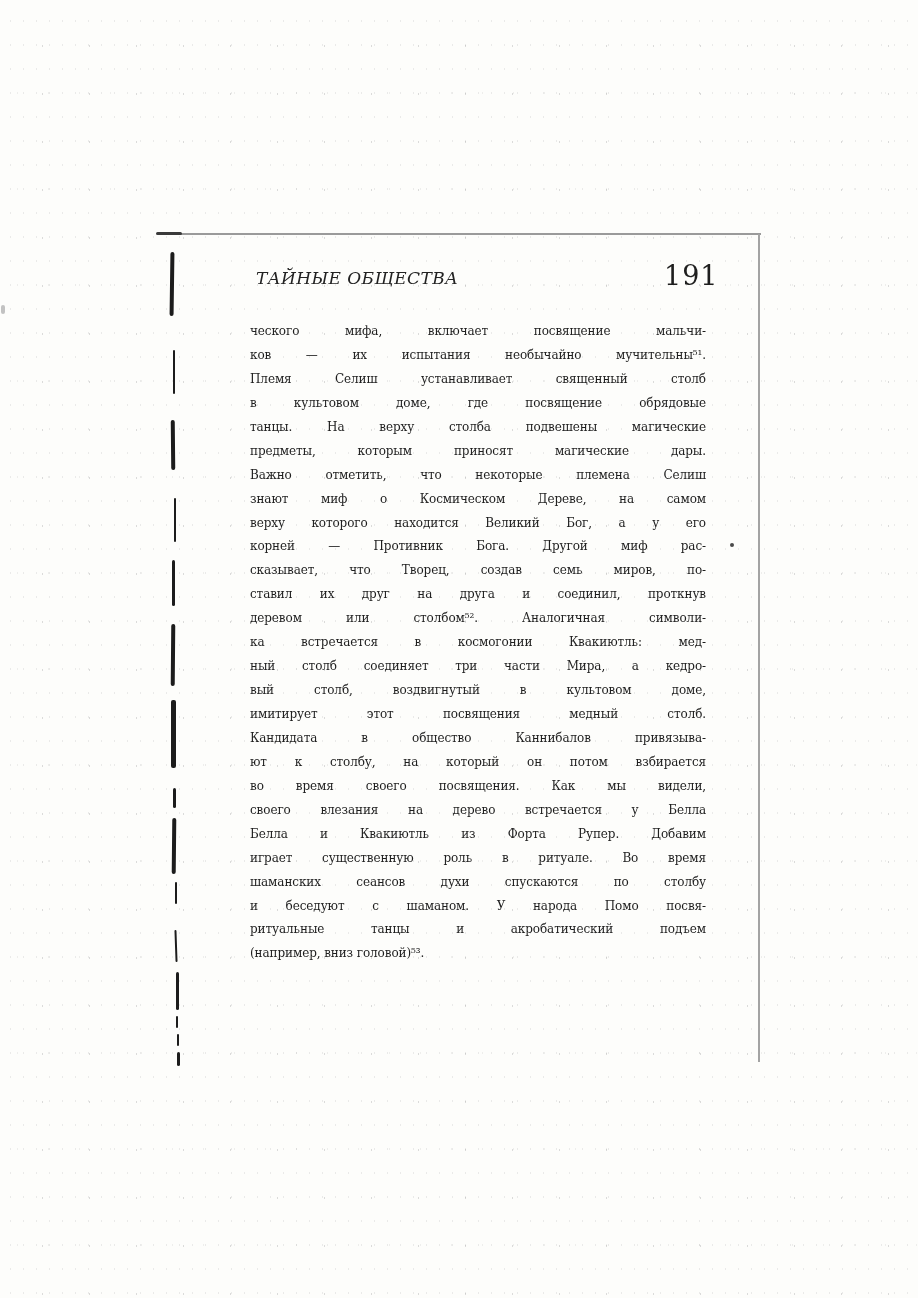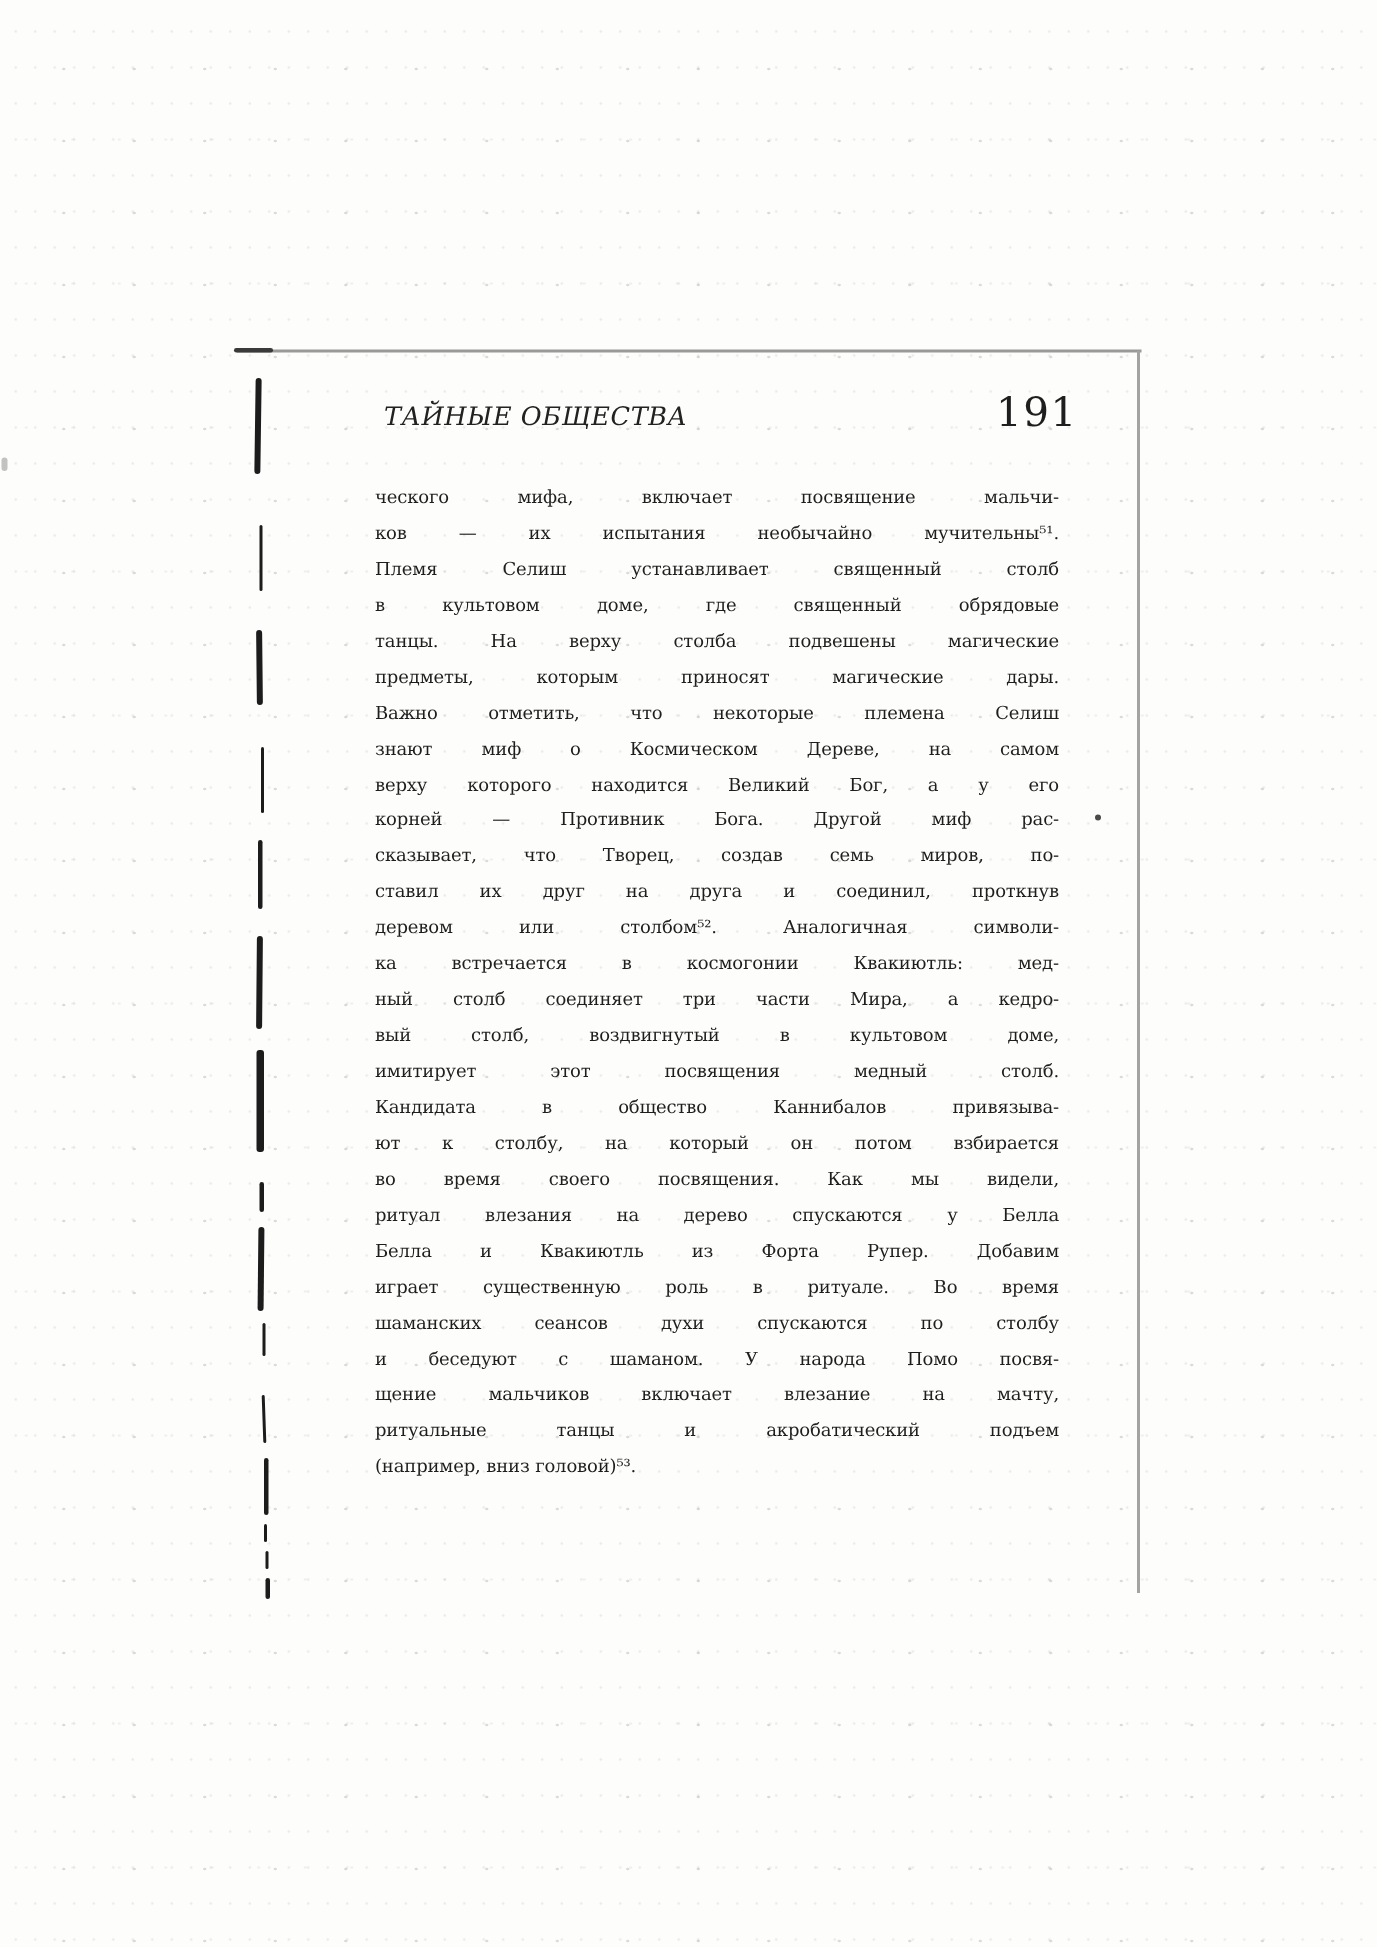--- a/index.html
+++ b/index.html
@@ -94,41 +94,40 @@
 <i class="sp" style="left:177px;top:1034px;width:2px;height:12px"></i>
 <i class="sp" style="left:177px;top:1052px;width:3px;height:14px"></i>
 
 <div class="header-title">ТАЙНЫЕ ОБЩЕСТВА</div>
 <div class="page-number">191</div>
 
 <div class="body-text">
     <div class="tline">ческого мифа, включает посвящение мальчи-</div>
     <div class="tline">ков — их испытания необычайно мучительны⁵¹.</div>
     <div class="tline">Племя Селиш устанавливает священный столб</div>
-    <div class="tline">в культовом доме, где священный обрядовые</div>
+    <div class="tline">в культовом доме, где посвящение обрядовые</div>
     <div class="tline">танцы. На верху столба подвешены магические</div>
     <div class="tline">предметы, которым приносят магические дары.</div>
     <div class="tline">Важно отметить, что некоторые племена Селиш</div>
     <div class="tline">знают миф о Космическом Дереве, на самом</div>
     <div class="tline">верху которого находится Великий Бог, а у его</div>
     <div class="tline">корней — Противник Бога. Другой миф рас-</div>
     <div class="tline">сказывает, что Творец, создав семь миров, по-</div>
     <div class="tline">ставил их друг на друга и соединил, проткнув</div>
     <div class="tline">деревом или столбом⁵². Аналогичная символи-</div>
     <div class="tline">ка встречается в космогонии Квакиютль: мед-</div>
     <div class="tline">ный столб соединяет три части Мира, а кедро-</div>
     <div class="tline">вый столб, воздвигнутый в культовом доме,</div>
     <div class="tline">имитирует этот посвящения медный столб.</div>
     <div class="tline">Кандидата в общество Каннибалов привязыва-</div>
     <div class="tline">ют к столбу, на который он потом взбирается</div>
     <div class="tline">во время своего посвящения. Как мы видели,</div>
-    <div class="tline">ритуал влезания на дерево спускаются у Белла</div>
+    <div class="tline">своего влезания на дерево встречается у Белла</div>
     <div class="tline">Белла и Квакиютль из Форта Рупер. Добавим</div>
     <div class="tline">играет существенную роль в ритуале. Во время</div>
     <div class="tline">шаманских сеансов духи спускаются по столбу</div>
     <div class="tline">и беседуют с шаманом. У народа Помо посвя-</div>
-    <div class="tline">щение мальчиков включает влезание на мачту,</div>
     <div class="tline">ритуальные танцы и акробатический подъем</div>
     <div class="tline">(например, вниз головой)⁵³.</div>
   </div>
 
 <div class="artifact-dot"></div>
 <div class="edge-speck"></div>
 
 </body></html>

